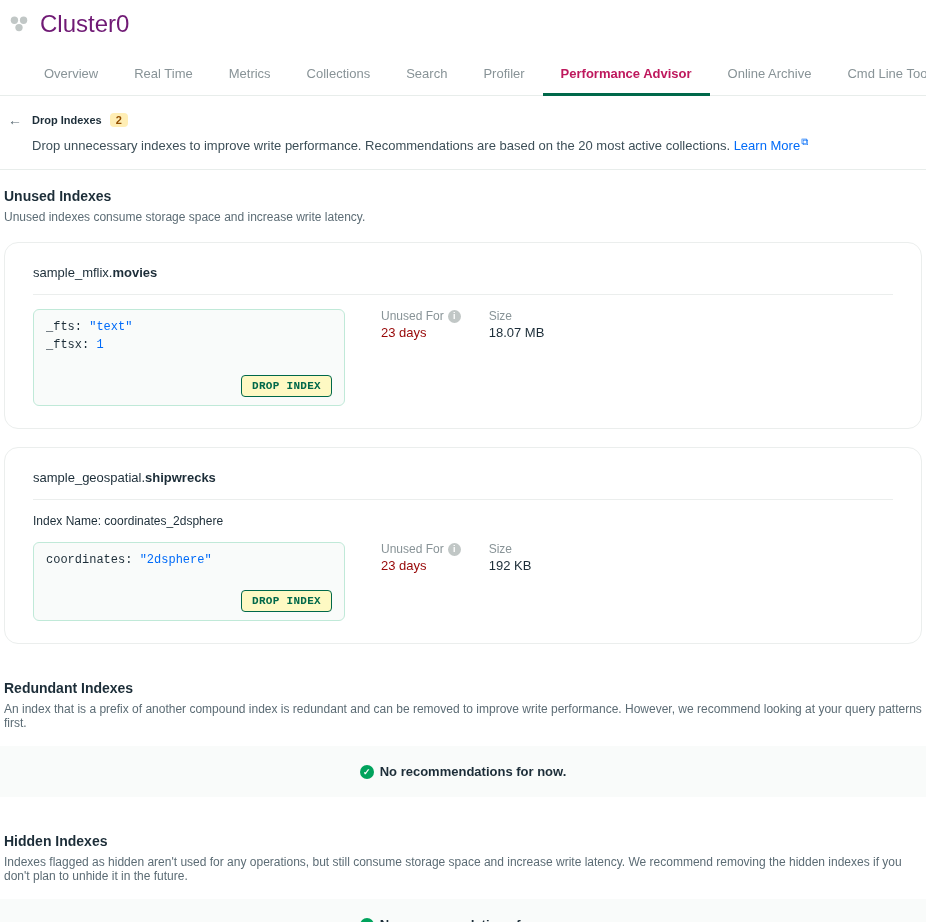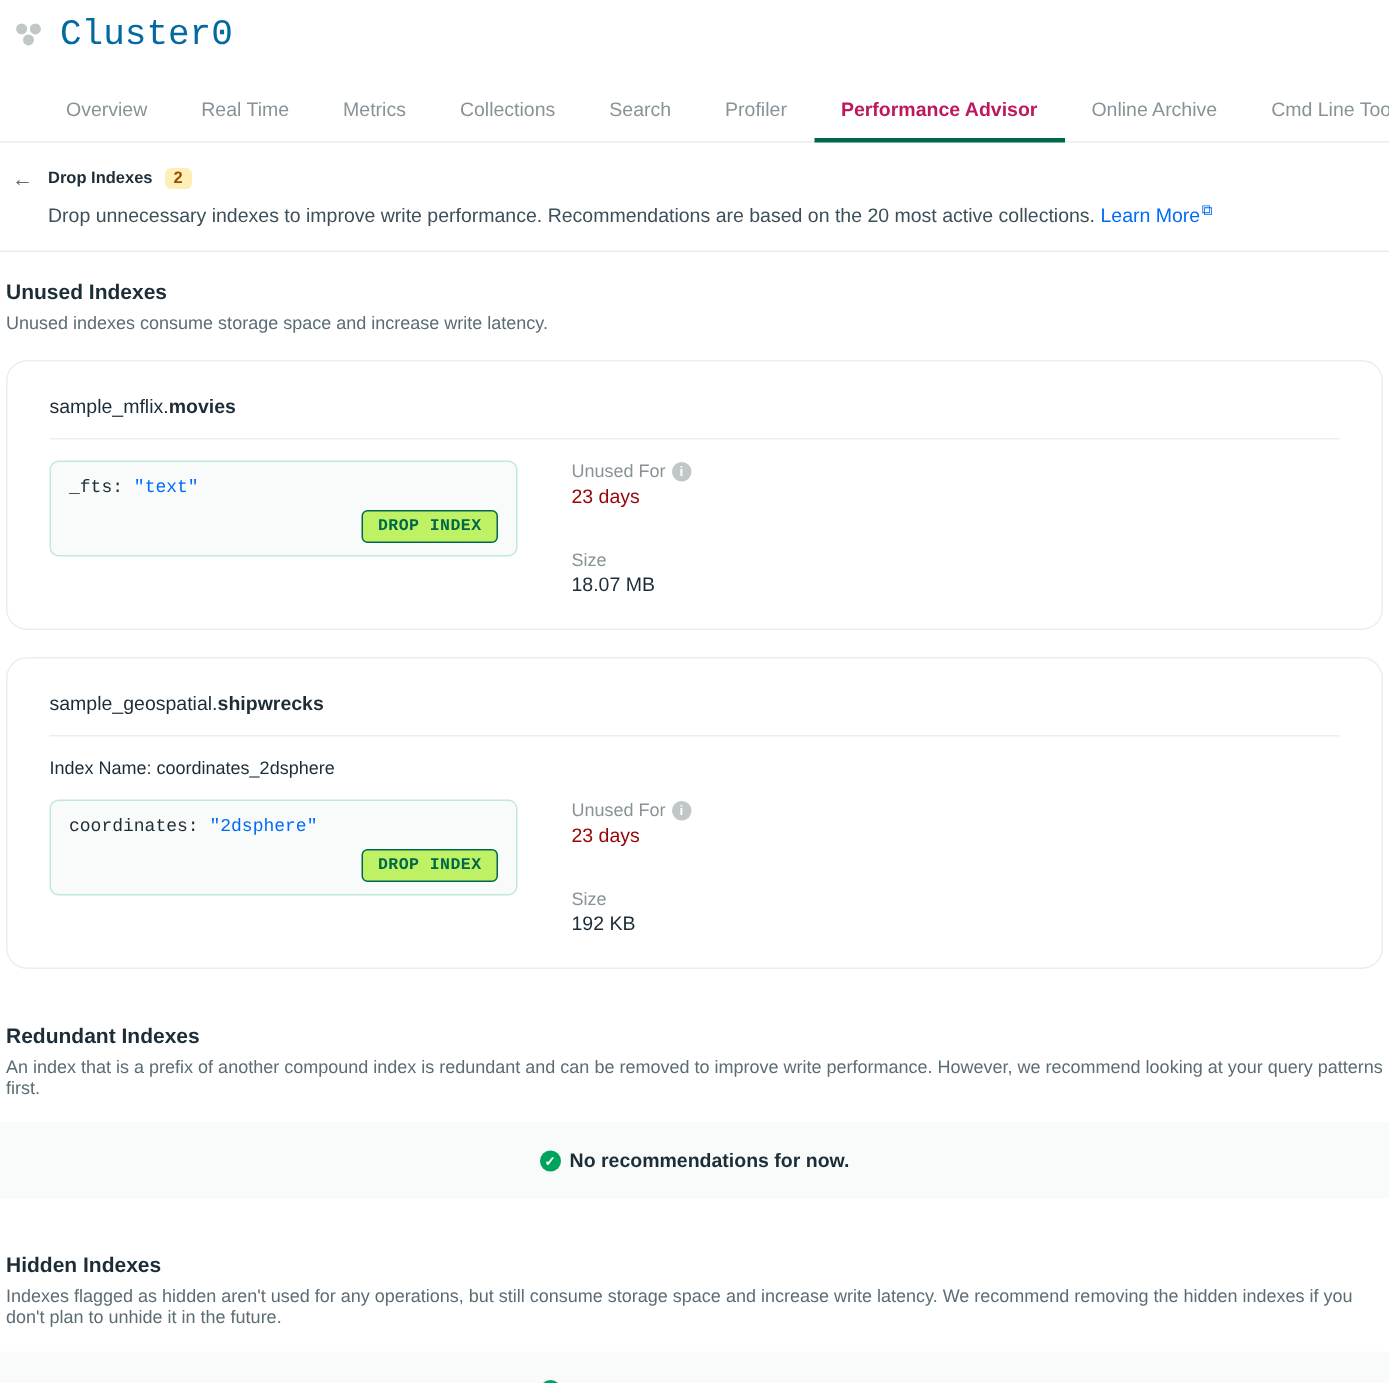--- a/index.html
+++ b/index.html
@@ -13,23 +13,23 @@
   .header {
     display: flex;
     align-items: center;
     padding: 10px 8px 6px 8px;
   }
   .cluster-icon {
     margin-right: 10px;
     color: #c1c7c6;
   }
   .cluster-name {
-    font-family: Liberation Mono, monospace;
+    font-family: Liberation Sans, sans-serif;
     font-size: 24px;
-    color: #0369a1;
+    color: #701a75;
     font-weight: 400;
     text-align: center;
   }
   .tabs {
     display: flex;
     border-bottom: 1px solid #e8edeb;
     padding: 0 26px;
     margin-top: 10px;
   }
   .tab {
@@ -139,37 +139,36 @@
     font-size: 12px;
     position: relative;
   }
   .snippet-line { margin-bottom: 4px; }
   .key { color: #1C2D38; }
   .str { color: #016bf8; }
   .num { color: #016bf8; }
   .drop-btn {
     display: block;
     margin-left: auto;
-    margin-top: 8px;
+    margin-top: 23px;
     font-family: inherit;
     font-size: 11px;
     letter-spacing: 0.3px;
     font-weight: 700;
     color: #00684A;
     border: 1px solid #00684A;
-    background: #bef264;
+    background: #fef9c3;
     border-radius: 4px;
     padding: 4px 10px;
     cursor: pointer;
   }
   .stat-block {
     display: flex;
     gap: 28px;
     font-size: 13px;
-    flex-direction: column;
   }
   .stat-label {
     font-size: 12px;
     color: #889397;
     display: flex;
     align-items: center;
     gap: 4px;
     margin-bottom: 2px;
   }
   .stat-value { font-size: 13px; color: #1C2D38; }
@@ -254,20 +253,21 @@
 <div class="section-title">Unused Indexes</div>
 <div class="section-desc">Unused indexes consume storage space and increase write latency.</div>
 
 <div id="cards-container">
     <div class="card">
       <div class="collection-title">sample_mflix.<span class="bold">movies</span></div>
       <hr class="divider">
       <div class="index-row">
         <div class="snippet">
           <div class="snippet-line"><span class="key">_fts:</span> <span class="str">"text"</span></div>
+          <div class="snippet-line"><span class="key">_ftsx:</span> <span class="num">1</span></div>
           <button class="drop-btn">DROP INDEX</button>
         </div>
         <div class="stat-block">
           <div>
             <div class="stat-label">
               <span>Unused For</span>
               <span class="info-icon">i</span>
             </div>
             <div class="stat-value red">23 days</div>
           </div>

